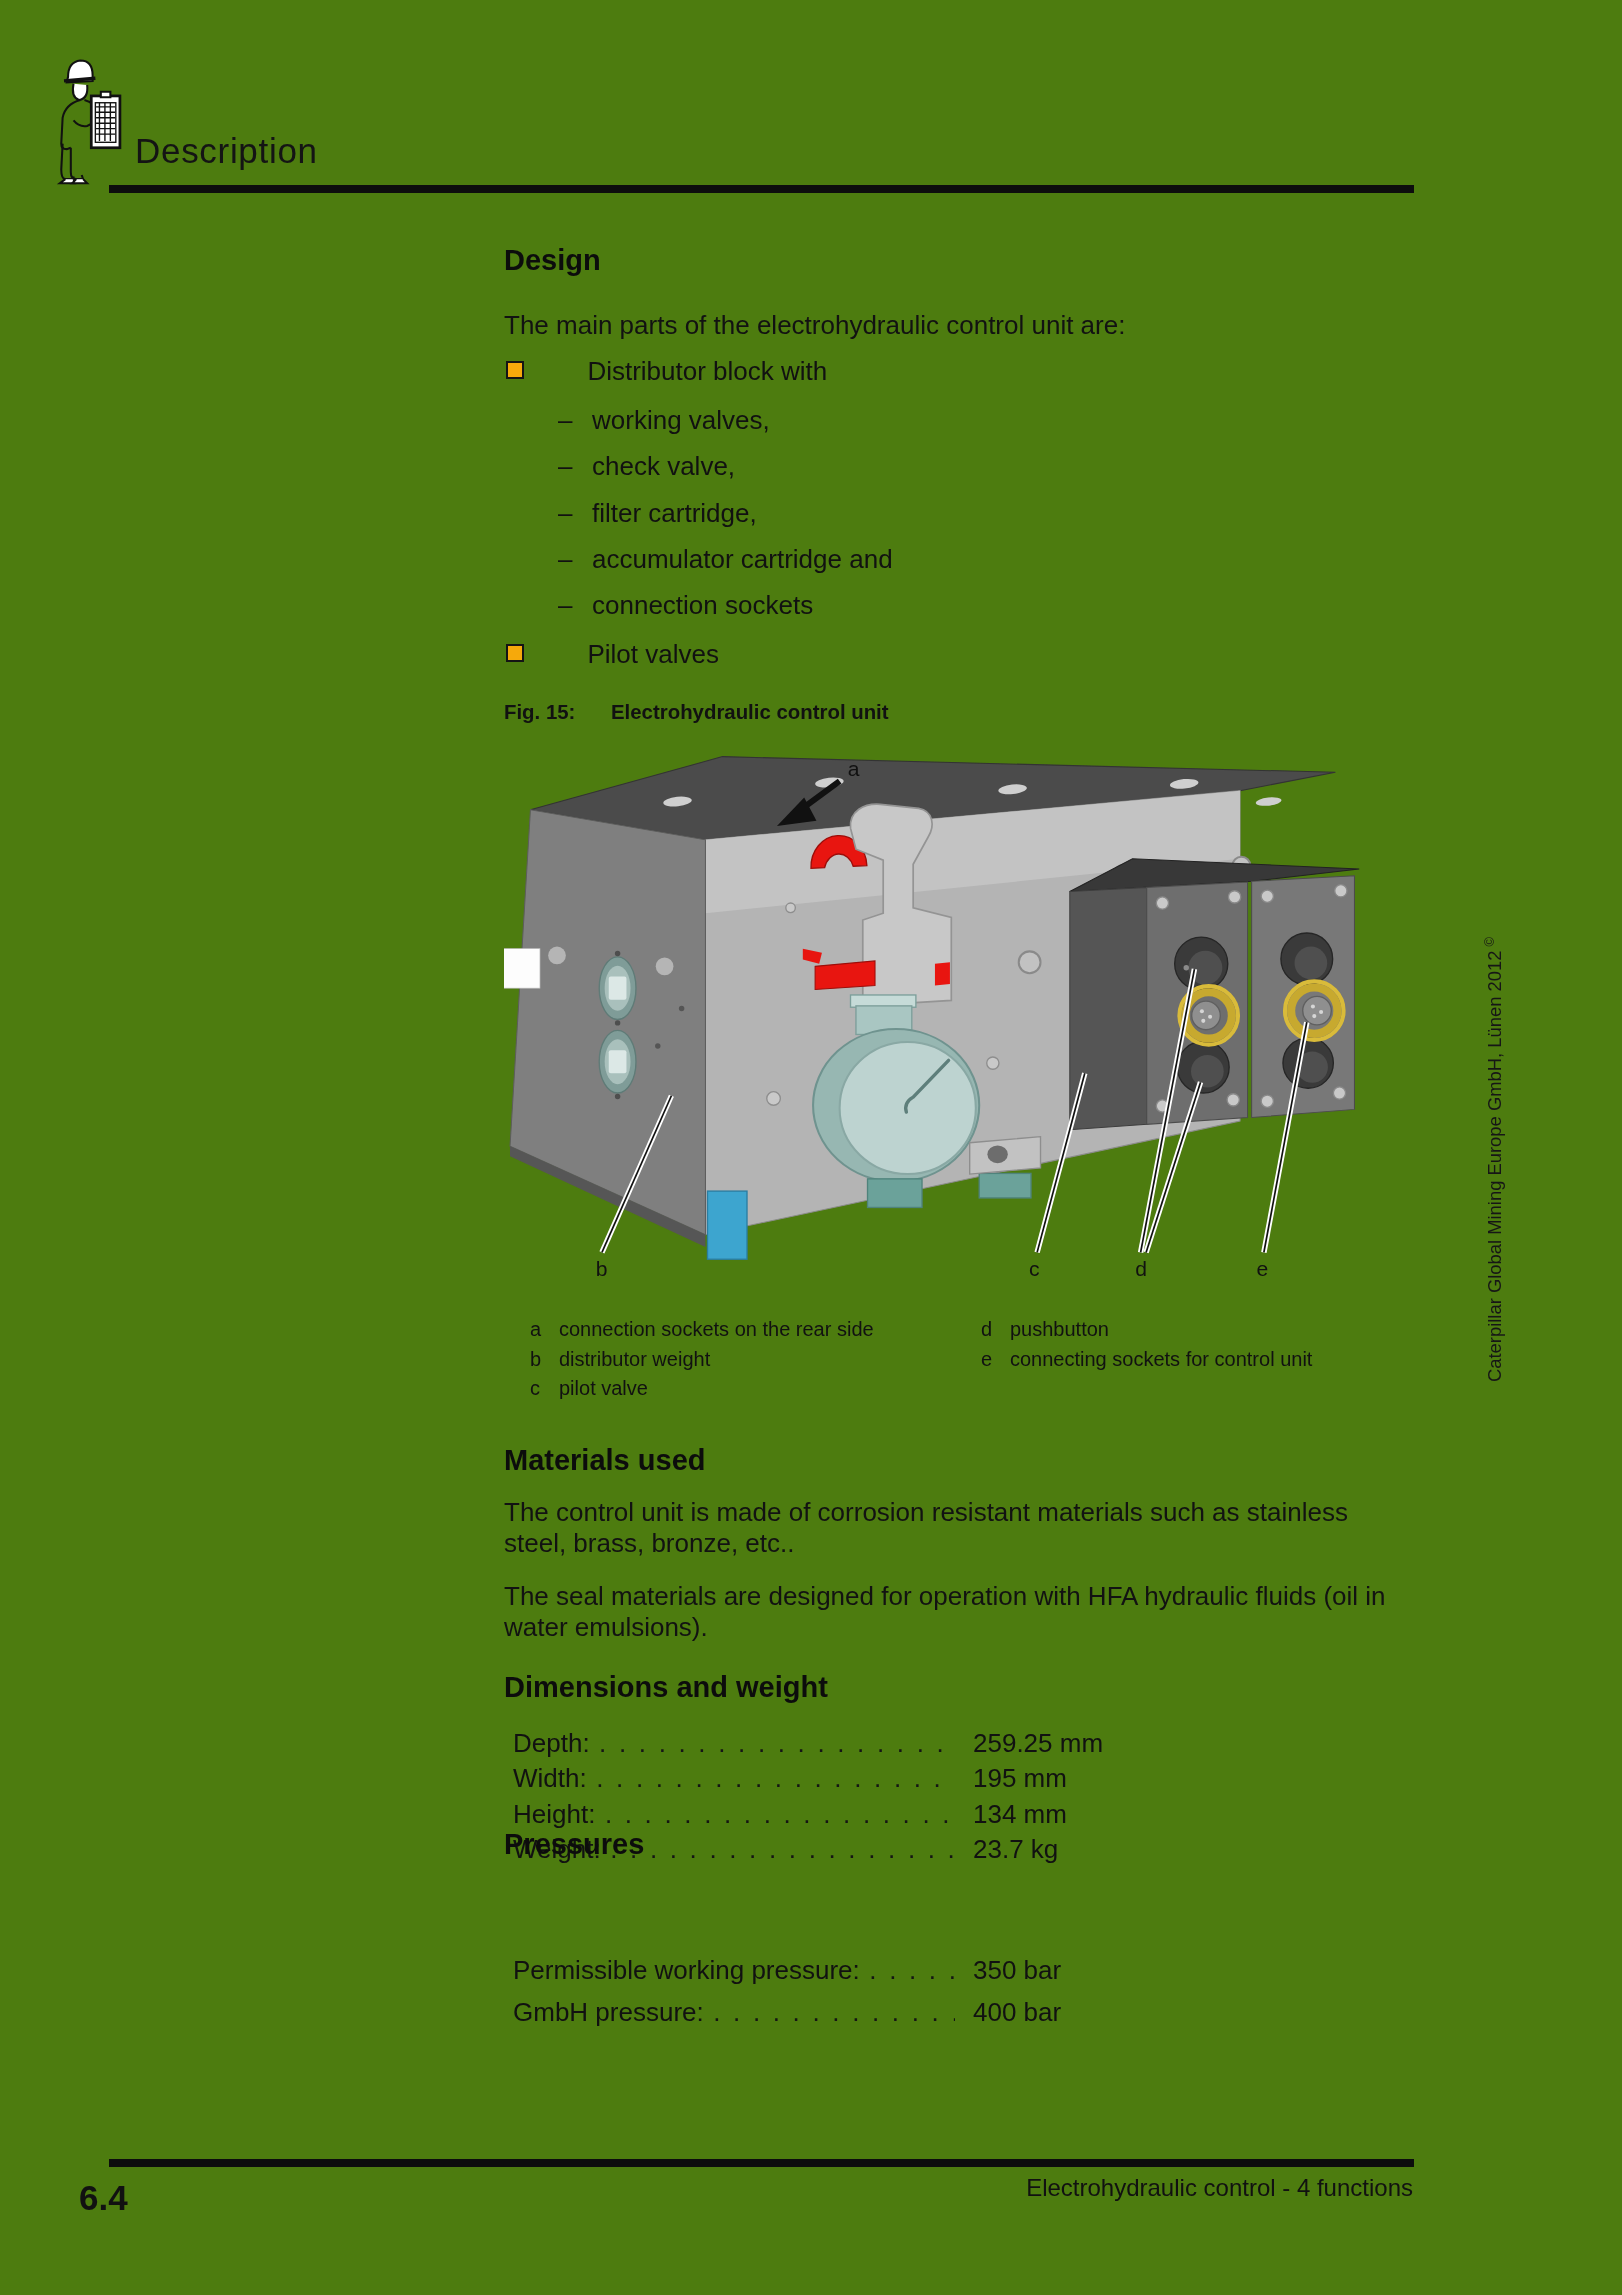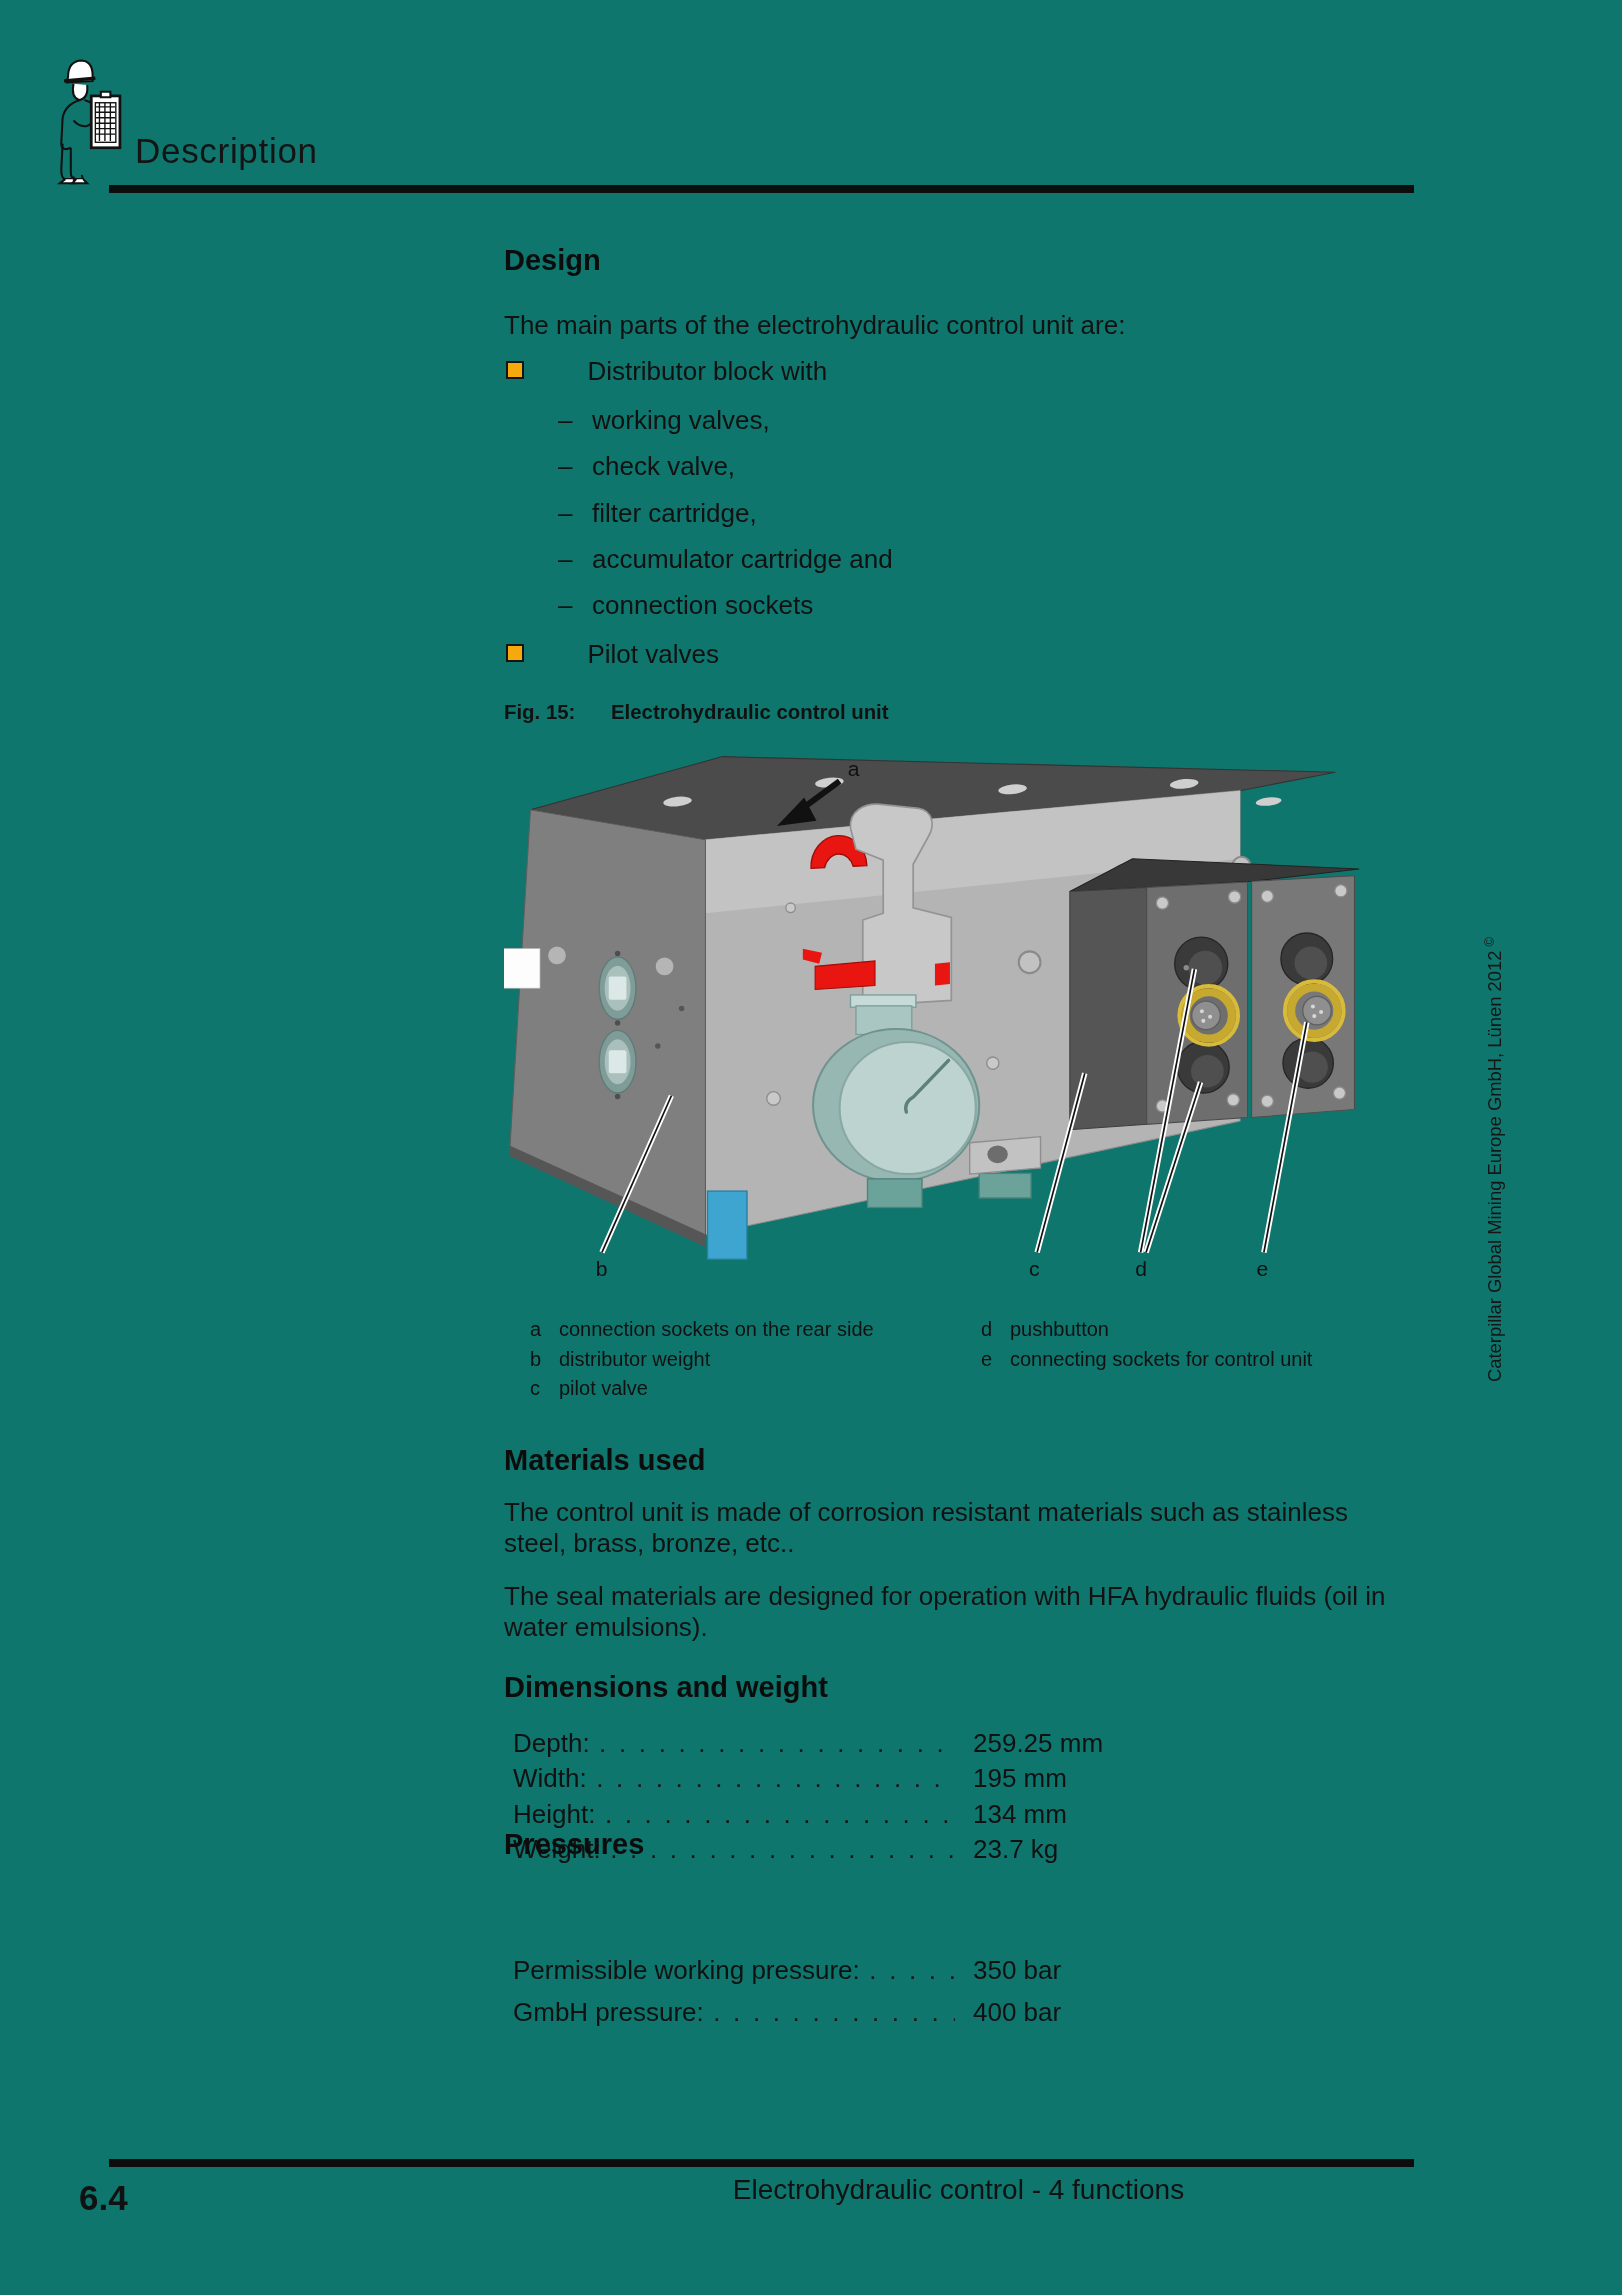--- a/index.html
+++ b/index.html
@@ -1,19 +1,19 @@
 <!DOCTYPE html>
 <html style="font-size:11px"><head>
 <meta charset="utf-8">
 <style>
   * { margin:0; padding:0; box-sizing:border-box; }
   html,body { background:#e8e8e8; }
   .page {
     position:relative; width:1622px; height:2295px;
-    background:#0f766e; overflow:hidden;
+    background:#4d7c0f; overflow:hidden;
     font-family:"Liberation Sans", sans-serif; color:#111;
   }
   .abs { position:absolute; }
   
   .hdr-title { left:135px; top:131px; font-size:35px; color:#141414; letter-spacing:0.7px; }
   .hdr-rule  { left:109px; top:185px; width:1305px; height:8.2px; background:#0d0d0d; }
   
   .h2 { font-weight:bold; font-size:29px; color:#0c0c0c; }
   .body-txt { font-size:26px; line-height:31px; color:#121212; }
   
@@ -34,21 +34,21 @@
   .specrow { display:flex; width:600px; font-size:26px; align-items:baseline; }
   .spec-label { white-space:nowrap; flex:0 0 auto; }
   .spec-leader { flex:1 1 auto; overflow:hidden; white-space:nowrap; margin:0 17.7px 0 9.5px; }
   .spec-leader::after {
     content:". . . . . . . . . . . . . . . . . . . . . . . . . . . . . . . . . . . .";
     letter-spacing:2.7px; color:#141414;
   }
   .spec-value { flex:0 0 auto; width:140px; white-space:nowrap; }
   
   .ftr-rule { left:109px; top:2159px; width:1305px; height:8.2px; background:#0d0d0d; }
-  .ftr-section { top:2174px; left:504px; width:909px; text-align:center; font-size:28px; }
+  .ftr-section { top:2174px; left:504px; width:909px; text-align:right; font-size:24px; }
   .ftr-page { left:79px; top:2178px; font-size:35px; font-weight:bold; }
   
   .side-copy {
     left:1482px; top:1382px; transform:rotate(-90deg); transform-origin:top left;
     font-size:18.4px; white-space:nowrap; color:#161616;
   }
   .side-copy sup { font-size:13px; vertical-align:super; margin-left:4.1px; }
   svg text { font-family:"Liberation Sans", sans-serif; }
 </style>
 </head>

